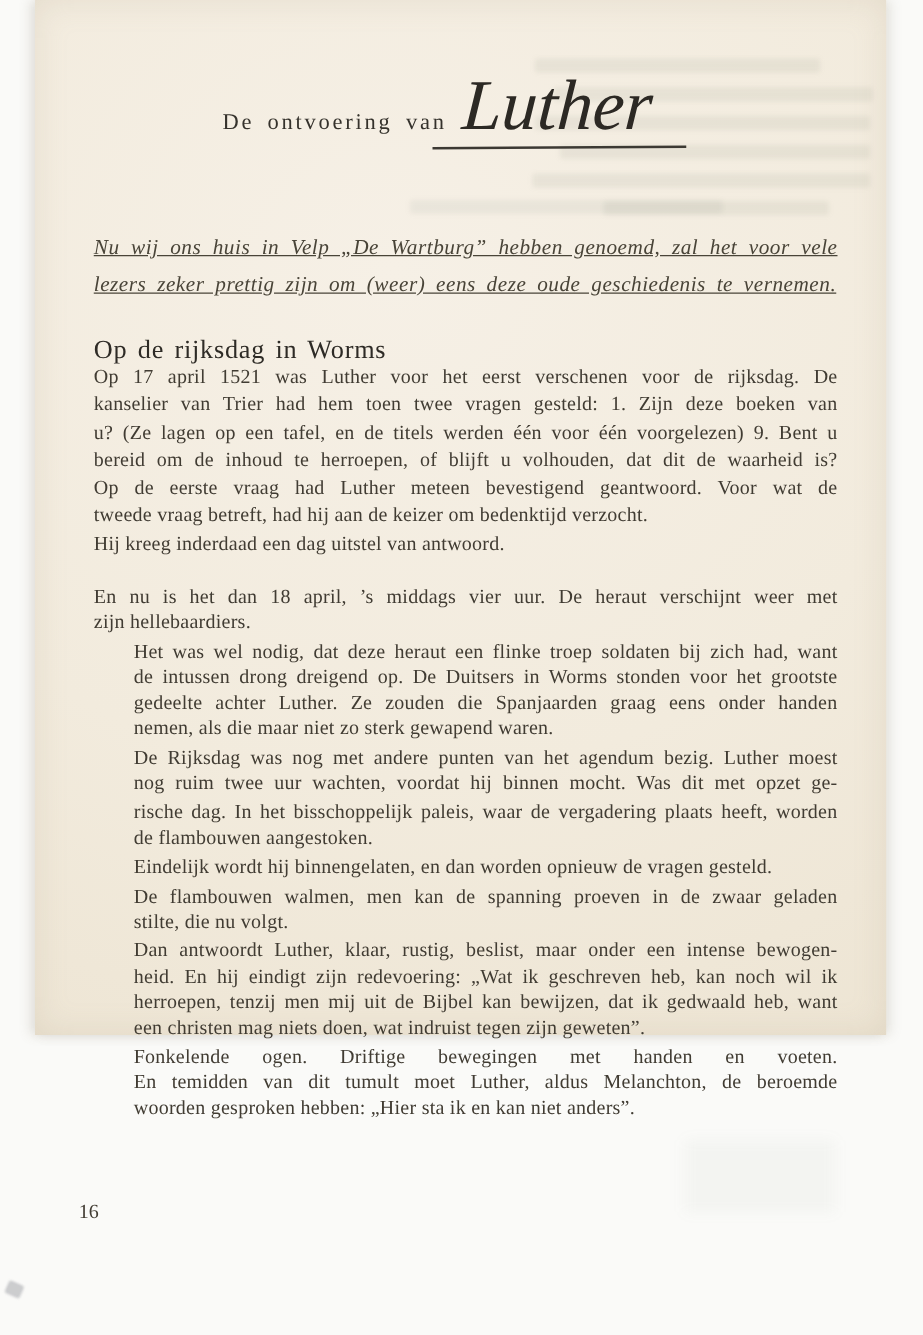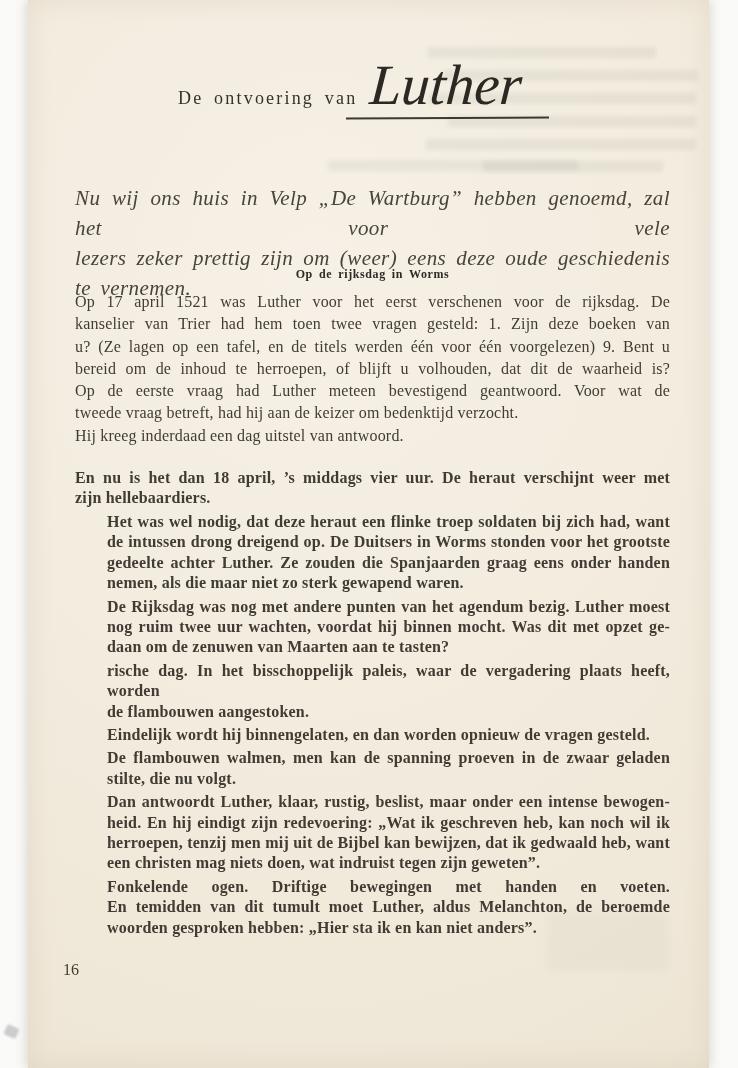--- a/index.html
+++ b/index.html
@@ -6,21 +6,21 @@
   body {
     width:738px; height:1068px;
     background:#fafaf8;
     position:relative;
     overflow:hidden;
     font-family:"Liberation Serif", serif;
   }
   
   .page {
     position:absolute; left:28px; top:0;
-    width:681px; height:1068px;
+    width:681px; height:828px;
     background: radial-gradient(ellipse 130% 95% at 42% 26%, #f6f0e6 0%, #f2ebdd 52%, #ece3d1 100%);
     box-shadow: -4px 0 9px rgba(110,100,80,0.16), 4px 0 9px rgba(110,100,80,0.13),
                 inset 0 0 26px rgba(165,150,120,0.18);
   }
   
   .ghost {
     position:absolute; height:11px;
     background: rgba(124,136,120,0.11);
     filter: blur(2px);
     border-radius:2px;
@@ -47,38 +47,38 @@
     color:#2c2924; line-height:1;
   }
   .title-underline {
     position:absolute; left:318px; top:117px;
     width:203px; height:2px; background:#3c3933;
     transform: rotate(-0.3deg);
   }
   
   .intro {
     position:absolute; left:47px; top:183px; width:595px;
-    font-style:italic; font-size:21px; color:#494438;
-    line-height:30px; letter-spacing:0.4px; word-spacing:4px;
+    font-style:italic; font-size:17px; color:#494438;
+    line-height:30px; letter-spacing:0.4px; word-spacing:4px;text-decoration:underline;
   }
   
   .heading {
     position:absolute; left:47px; top:267px; width:595px;
-    text-align:center; font-weight:bold; font-size:12px;
+    text-align:left; font-weight:normal; font-size:21px;
     color:#2e2b26; letter-spacing:0.6px; word-spacing:2.5px;
   }
   
   .body-text {
     position:absolute; left:47px; top:291px; width:595px;
     font-size:16px; color:#413c33; letter-spacing:0.2px;
   }
   .line { text-align:justify; text-align-last:justify; -moz-text-align-last:justify; }
   .line.last { text-align-last:left; -moz-text-align-last:left; }
   .para.a .line { line-height:22.3px; }
-  .para.b .line { line-height:20.4px;font-weight:bold; }
+  .para.b .line { line-height:20.4px; }
   .para.b + .para.b { margin-top:3px;margin-left:32px; }
   .para.section-break { margin-top:21px; }
   
   .pagenum {
     position:absolute; left:35px; top:961px;
     font-size:16px; color:#413c33;
   }
   
   .smudge {
     position:absolute; left:5px; top:1026px;
@@ -134,21 +134,20 @@
       </div>
       <div class="para b">
         <div class="line">Het was wel nodig, dat deze heraut een flinke troep soldaten bij zich had, want</div>
         <div class="line">de intussen drong dreigend op. De Duitsers in Worms stonden voor het grootste</div>
         <div class="line">gedeelte achter Luther. Ze zouden die Spanjaarden graag eens onder handen</div>
         <div class="line last">nemen, als die maar niet zo sterk gewapend waren.</div>
       </div>
       <div class="para b">
         <div class="line">De Rijksdag was nog met andere punten van het agendum bezig. Luther moest</div>
         <div class="line">nog ruim twee uur wachten, voordat hij binnen mocht. Was dit met opzet ge-</div>
-        <div class="line last">daan om de zenuwen van Maarten aan te tasten?</div>
       </div>
       <div class="para b">
         <div class="line">rische dag. In het bisschoppelijk paleis, waar de vergadering plaats heeft, worden</div>
         <div class="line last">de flambouwen aangestoken.</div>
       </div>
       <div class="para b">
         <div class="line last">Eindelijk wordt hij binnengelaten, en dan worden opnieuw de vragen gesteld.</div>
       </div>
       <div class="para b">
         <div class="line">De flambouwen walmen, men kan de spanning proeven in de zwaar geladen</div>

